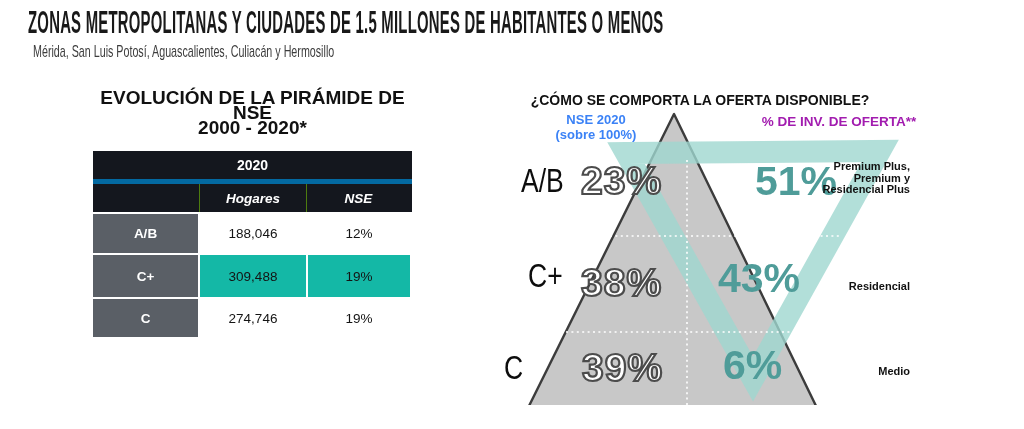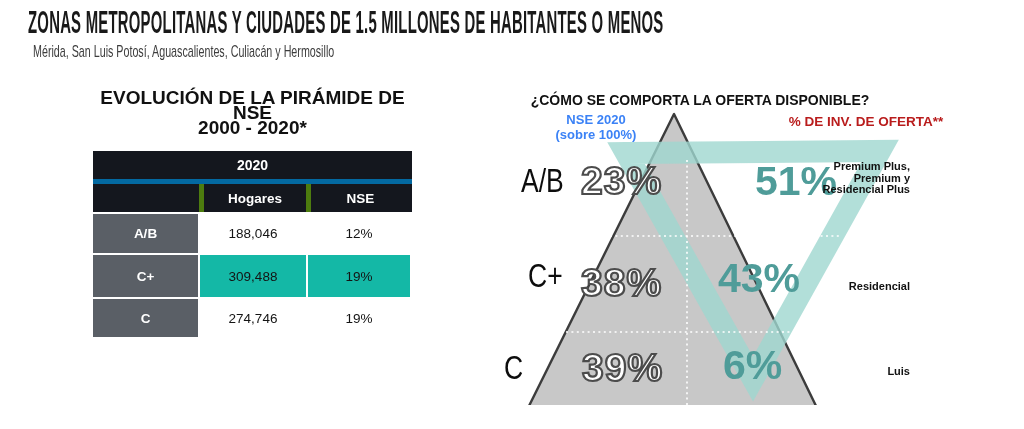--- a/index.html
+++ b/index.html
@@ -14,34 +14,34 @@
             color:#3d3d3d;white-space:nowrap;transform:scaleX(.63);transform-origin:left top;}
 
   
   .tbl-title{position:absolute;left:93px;top:90px;width:319px;text-align:center;
              font-size:19px;line-height:15px;font-weight:700;color:#111;}
   .tbl{position:absolute;left:93px;top:151px;width:319px;font-size:13.5px;}
   .tbl-h1{height:28px;background:#14171e;color:#fff;font-weight:700;font-size:14px;
           display:flex;align-items:center;justify-content:center;border-bottom:5px solid #0369a1;}
   .tbl-h2{height:28px;background:#14171e;display:grid;grid-template-columns:106px 107px 104px;}
   .tbl-h2 div{display:flex;align-items:center;justify-content:center;color:#fff;font-weight:700;}
-  .tbl-h2 div + div{border-left:5px solid #4d7c0f;}
+  .tbl-h2 div + div{border-left:1px solid #4d7c0f;font-style:italic;}
   .tbl-row{display:grid;grid-template-columns:105px 106px 102px;grid-column-gap:2px;margin-top:2px;}
   .tbl-row div{display:flex;align-items:center;justify-content:center;}
   .cell-label{background:#5a5f66;color:#fff;font-weight:700;}
   .r1{height:39px;} .r2{height:42px;} .r3{height:38px;}
   .bg-white{background:#fff;} .bg-alt{background:#14b8a6;}
 
   
   .oferta-title{position:absolute;left:520px;top:92px;width:360px;text-align:center;
                 font-size:14px;font-weight:700;color:#111;}
   .nse-head{position:absolute;left:536px;top:113px;width:120px;text-align:center;
             font-size:13px;line-height:14.5px;font-weight:700;color:#3b82f6;}
-  .inv-head{position:absolute;left:776px;top:114px;width:180px;text-align:center;
-            font-size:13.5px;font-weight:700;color:#b91c1c;}
+  .inv-head{position:absolute;left:749px;top:114px;width:180px;text-align:center;
+            font-size:13.5px;font-weight:700;color:#a21caf;}
 
   
   .pyr-svg{position:absolute;left:0;top:0;}
   .row-label{position:absolute;font-size:34px;line-height:36px;font-weight:400;color:#0d0d0d;
              transform:scaleX(.78);transform-origin:left top;}
   .pct-outline{position:absolute;font-size:39px;line-height:39px;font-weight:700;color:#fff;
                -webkit-text-stroke:2.2px #4c4c4c;letter-spacing:1px;}
   .pct-teal{position:absolute;font-size:41px;line-height:41px;font-weight:700;color:#4f9c99;}
   .segment{position:absolute;right:114px;text-align:right;font-size:11px;line-height:11.5px;
            font-weight:700;color:#111;white-space:pre-line;}
@@ -108,15 +108,15 @@
 Residencial Plus</div>
 
   <div class="row-label" style="left:528px;top:257px;">C+</div>
   <div class="pct-outline" style="left:581px;top:263px;">38%</div>
   <div class="pct-teal" style="left:718px;top:258px;">43%</div>
   <div class="segment" style="top:281px;">Residencial</div>
 
   <div class="row-label" style="left:504px;top:349px;">C</div>
   <div class="pct-outline" style="left:582px;top:348px;">39%</div>
   <div class="pct-teal" style="left:723px;top:345px;">6%</div>
-  <div class="segment" style="top:366px;">Luis</div>
+  <div class="segment" style="top:366px;">Medio</div>
 
 </div>
 
 </body></html>

